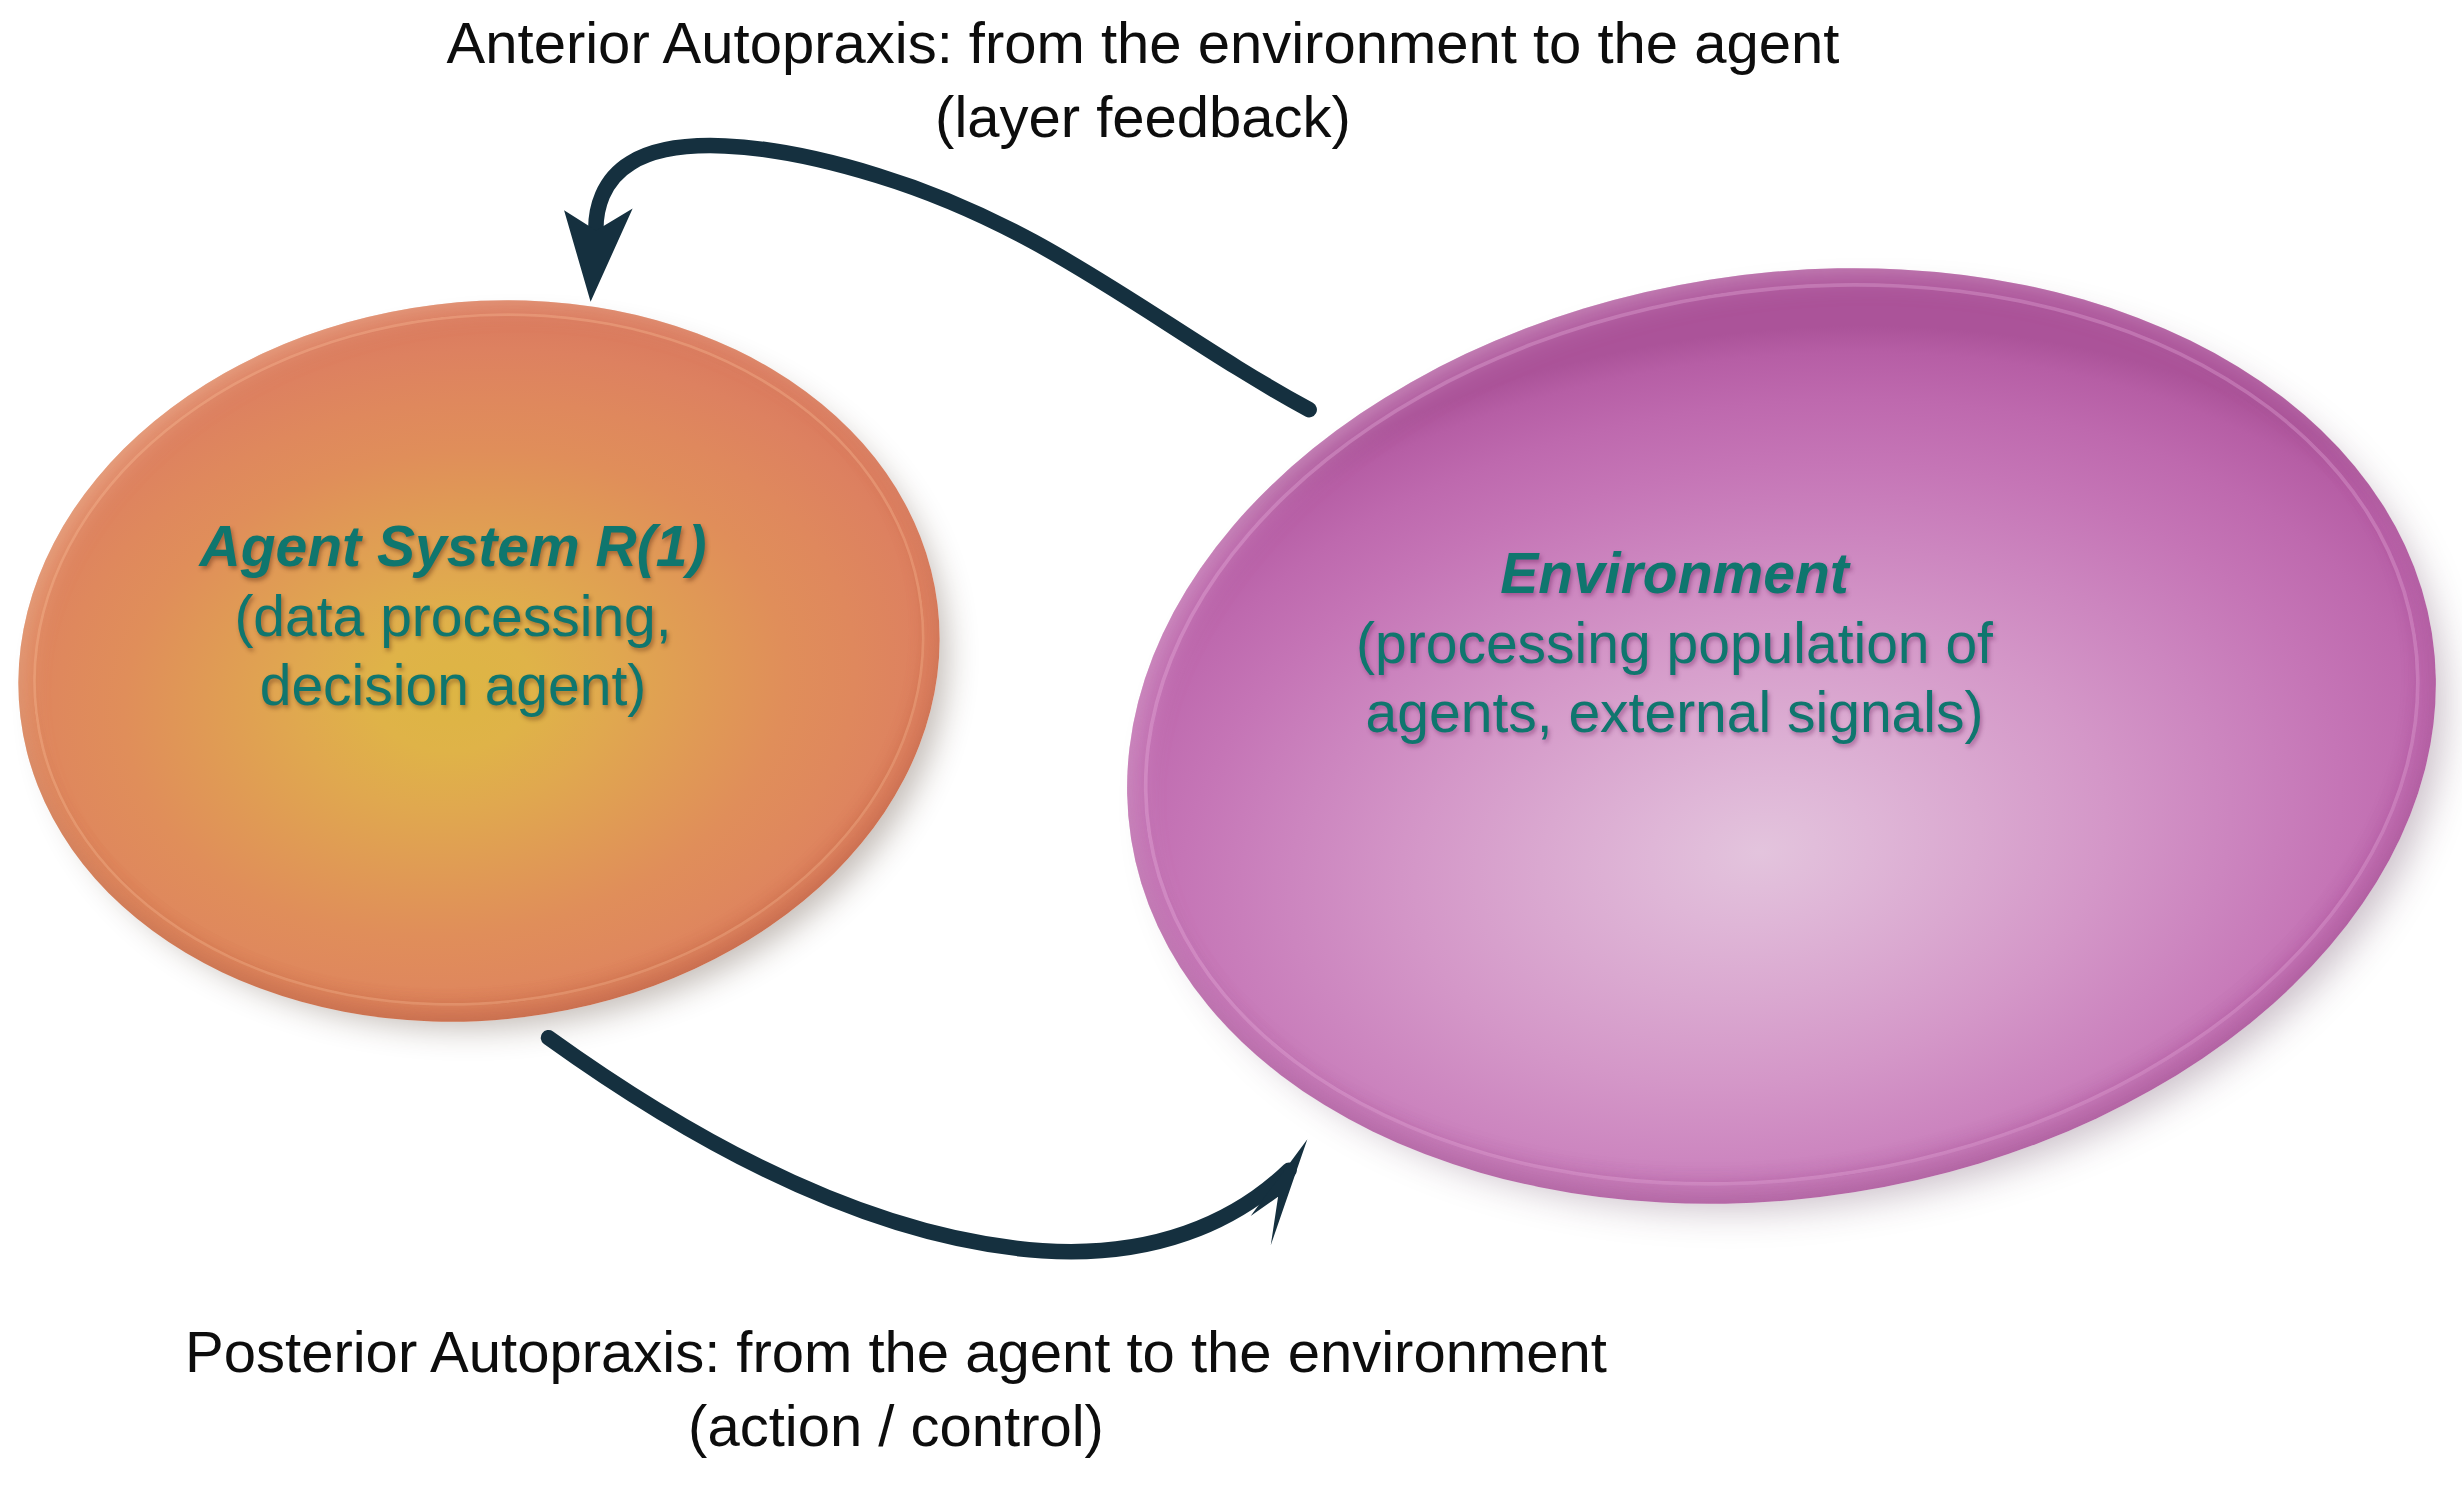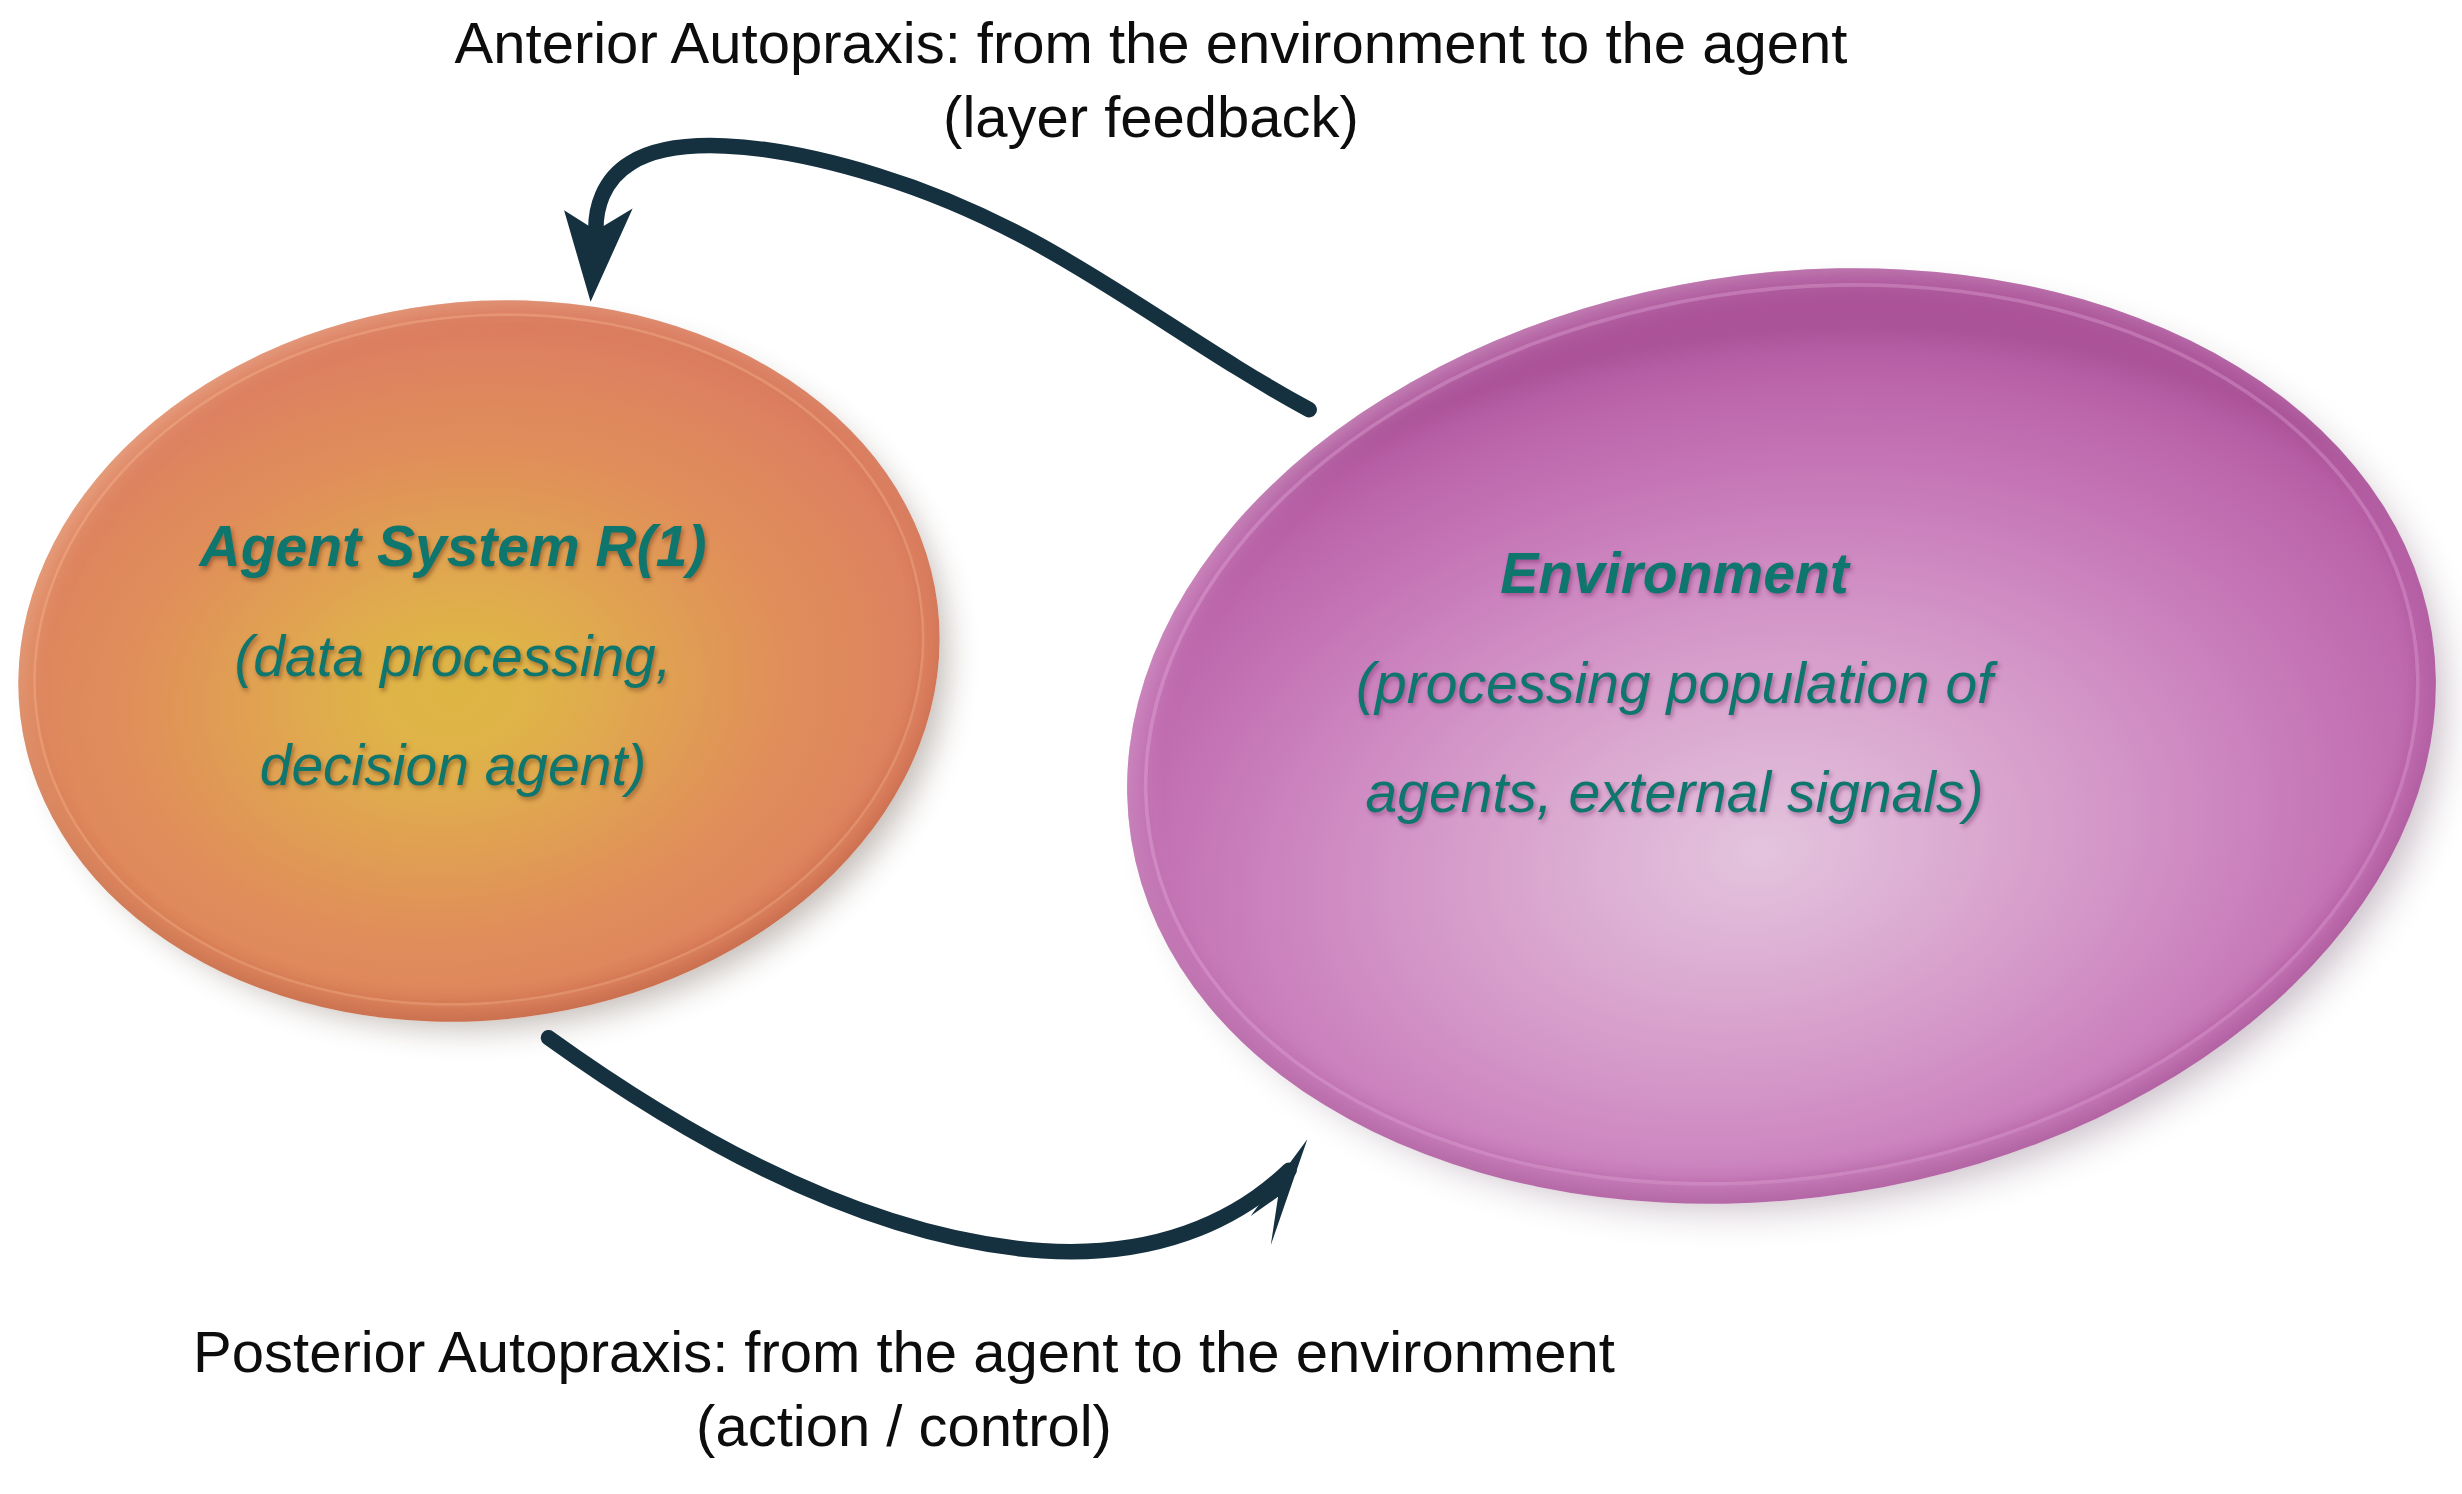--- a/index.html
+++ b/index.html
@@ -23,21 +23,20 @@
   
   .caption {
     position: absolute;
     color: #0d0d0d;
     font-family: "Liberation Sans", sans-serif;
     font-weight: 400;
     font-size: 58px;
     line-height: 1.28;
     text-align: center;
     white-space: nowrap;
-    padding-left: 8px;
   }
   #caption-top {
     top: 5.5px;
     left: 0;
     width: 2286px;
   }
   #caption-bottom {
     top: 1315px;
     left: 0;
     width: 1792px;
@@ -138,23 +137,21 @@
   }
   .shape-label .title {
     display: block;
     font-weight: 700;
     font-style: italic;
     font-size: 57px;
   }
   .shape-label .sub {
     display: block;
     font-weight: 400;
-    font-style: italic;
     font-size: 57px;
-    margin-top: 40px;
   }
   #agent-label {
     left: 110px;
     top: 512px;
     width: 686px;
   }
   #environment-label {
     left: 1240px;
     top: 539px;
     width: 869px;

